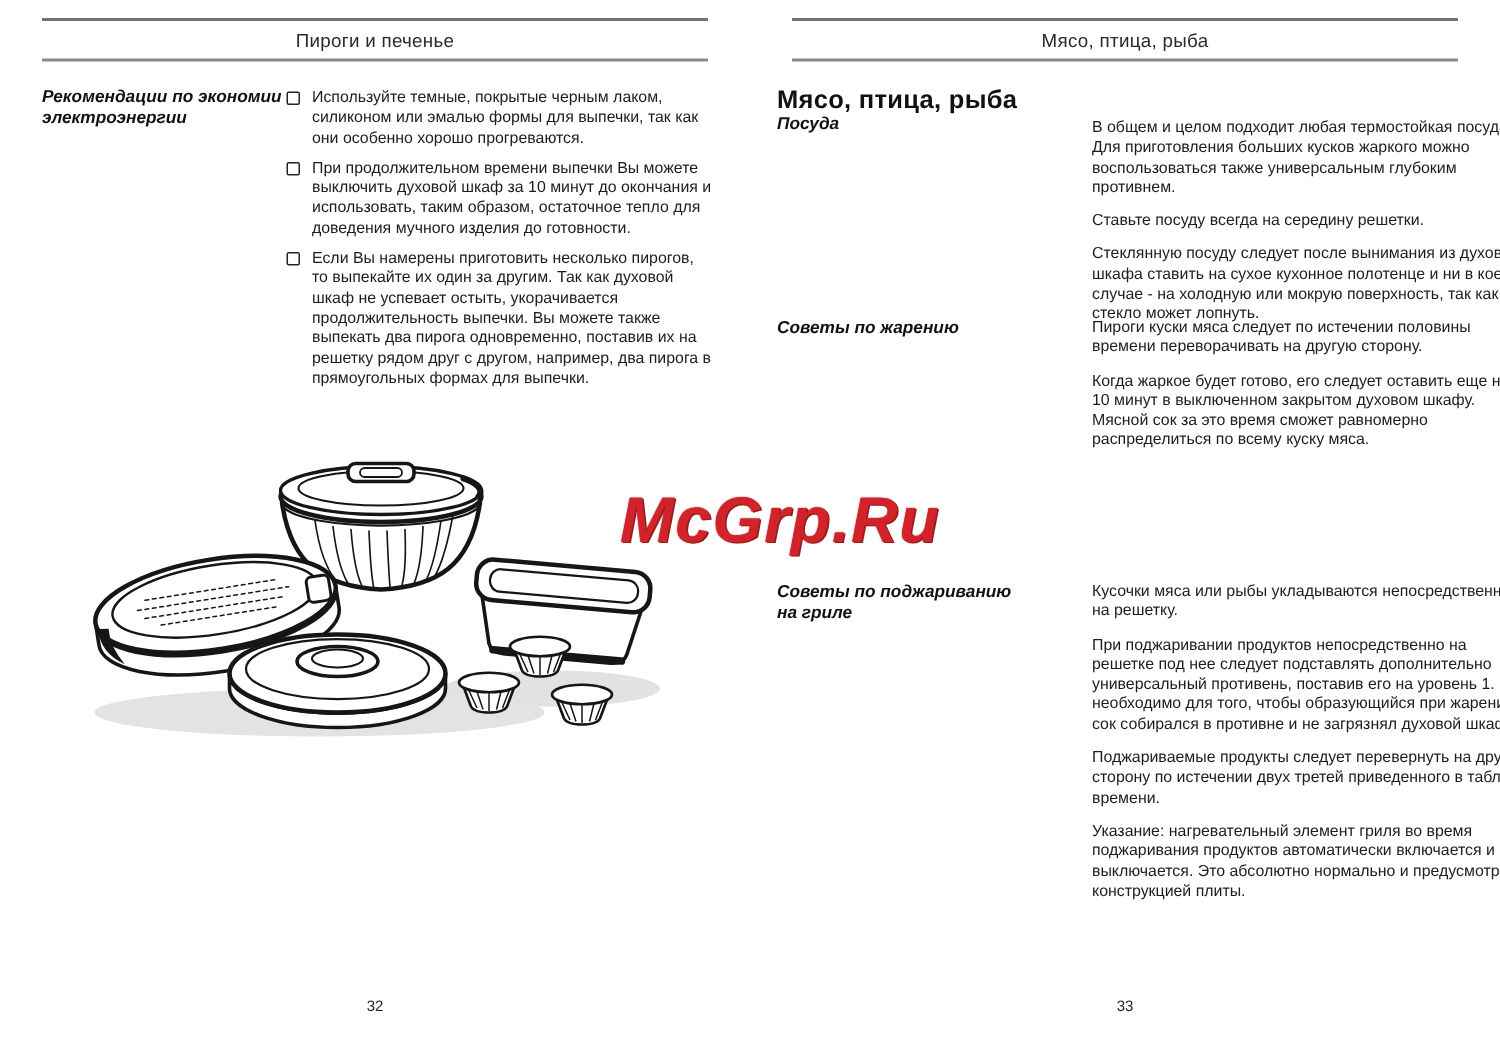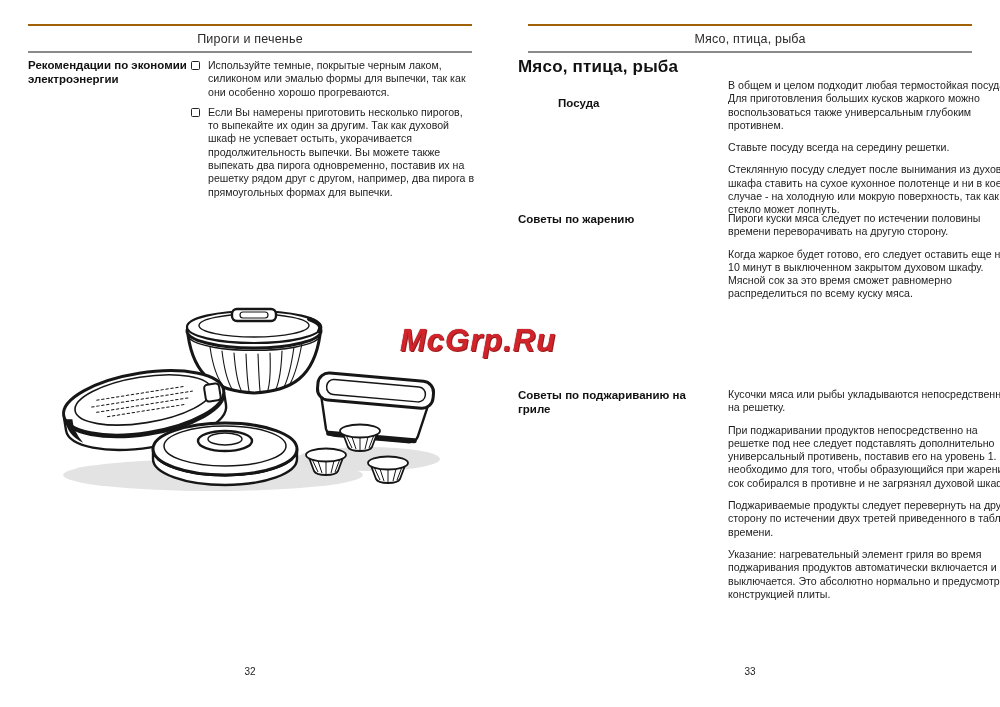--- a/index.html
+++ b/index.html
@@ -2,30 +2,30 @@
 <html><head>
 <meta charset="utf-8">
 <style>
   html,body{margin:0;padding:0;}
   body{
     width:1000px;height:707px;position:relative;background:#ffffff;
     font-family:"Liberation Sans","DejaVu Sans",sans-serif;color:#1d1d1d;
     overflow:hidden;
   }
   .page-header{
-    position:absolute;top:24px;height:25px;width:444px;
-    border-top:2px solid #a16207;border-bottom:2px solid #8a8a8a;
+    position:absolute;top:12px;height:25px;width:444px;
+    border-top:2px solid #737373;border-bottom:2px solid #8a8a8a;
     display:flex;align-items:center;justify-content:center;
     font-size:12.5px;color:#2a2a2a;letter-spacing:.2px;
   }
   .page-header.left{left:28px;}
   .page-header.right{left:528px;}
   .side-heading{
     position:absolute;margin:0;font-weight:bold;font-size:11.5px;
-    line-height:14px;color:#111;
+    line-height:14px;color:#111;font-style:italic;
   }
   .page-title{
     position:absolute;left:518px;top:57px;margin:0;
     font-size:17px;font-weight:bold;color:#111;letter-spacing:.2px;
   }
   .bullets{position:absolute;left:191px;top:59px;width:285px;}
   .bullet{display:flex;margin:0 0 7px 0;justify-content:flex-end;}
   .bullet p{margin:0;font-size:10.6px;line-height:13.3px;}
   .sq{
     width:7px;height:7px;border:1.3px solid #222;border-radius:1.5px;
@@ -35,38 +35,42 @@
   .body-col p{margin:0 0 9px 0;font-size:10.6px;line-height:13.3px;}
   .pagenum{
     position:absolute;top:666px;width:444px;text-align:center;
     font-size:10px;color:#222;
   }
   .pagenum.left{left:28px;}
   .pagenum.right{left:528px;}
   .art{position:absolute;left:38px;top:283px;width:404px;height:222px;margin:0;}
   .watermark{
     position:absolute;left:400px;top:323px;width:240px;height:56px;
-    font-size:31px;font-weight:bold;font-style:italic;
+    font-size:43px;font-weight:bold;font-style:italic;
     color:#d2232b;text-shadow:0 0 1px #7c1a1a, 1px 1px 0 #9c1d1d;
-    letter-spacing:1px;z-index:5;white-space:nowrap;
+    letter-spacing:1px;z-index:5;white-space:nowrap;text-align:center;
   }
 </style>
 </head>
 <body>
 
 <header class="page-header left">
   <span>Пироги и печенье</span>
 </header>
 
 <h3 class="side-heading" style="left:28px;top:58px;width:162px;">Рекомендации по экономии электроэнергии</h3>
 
 <div class="bullets">
   <div class="bullet">
     <span class="sq"></span>
     <p>Используйте темные, покрытые черным лаком, силиконом или эмалью формы для выпечки, так как они особенно хорошо прогреваются.</p>
+  </div>
+  <div class="bullet">
+    <span class="sq"></span>
+    <p>При продолжительном времени выпечки Вы можете выключить духовой шкаф за 10 минут до окончания и использовать, таким образом, остаточное тепло для доведения мучного изделия до готовности.</p>
   </div>
   <div class="bullet">
     <span class="sq"></span>
     <p>Если Вы намерены приготовить несколько пирогов, то выпекайте их один за другим. Так как духовой шкаф не успевает остыть, укорачивается продолжительность выпечки. Вы можете также выпекать два пирога одновременно, поставив их на решетку рядом друг с другом, например, два пирога в прямоугольных формах для выпечки.</p>
   </div>
 </div>
 
 <figure class="art">
   <svg viewBox="0 0 404 222" width="404" height="222" xmlns="http://www.w3.org/2000/svg">
     <defs>
@@ -128,21 +132,21 @@
 </figure>
 
 <div class="pagenum left">32</div>
 
 <header class="page-header right">
   <span>Мясо, птица, рыба</span>
 </header>
 
 <h2 class="page-title">Мясо, птица, рыба</h2>
 
-<h3 class="side-heading" style="left:518px;top:96px;width:172px;margin-left:40px;">Посуда</h3>
+<h3 class="side-heading" style="left:518px;top:76px;width:172px;">Посуда</h3>
 <div class="body-col" style="top:79px;">
   <p>В общем и целом подходит любая термостойкая посуда. Для приготовления больших кусков жаркого можно воспользоваться также универсальным глубоким противнем.</p>
   <p>Ставьте посуду всегда на середину решетки.</p>
   <p>Стеклянную посуду следует после вынимания из духового шкафа ставить на сухое кухонное полотенце и ни в коем случае - на холодную или мокрую поверхность, так как стекло может лопнуть.</p>
 </div>
 
 <h3 class="side-heading" style="left:518px;top:212px;width:172px;">Советы по жарению</h3>
 <div class="body-col" style="top:212px;">
   <p>Пироги куски мяса следует по истечении половины времени переворачивать на другую сторону.</p>
   <p>Когда жаркое будет готово, его следует оставить еще на 10 минут в выключенном закрытом духовом шкафу. Мясной сок за это время сможет равномерно распределиться по всему куску мяса.</p>

